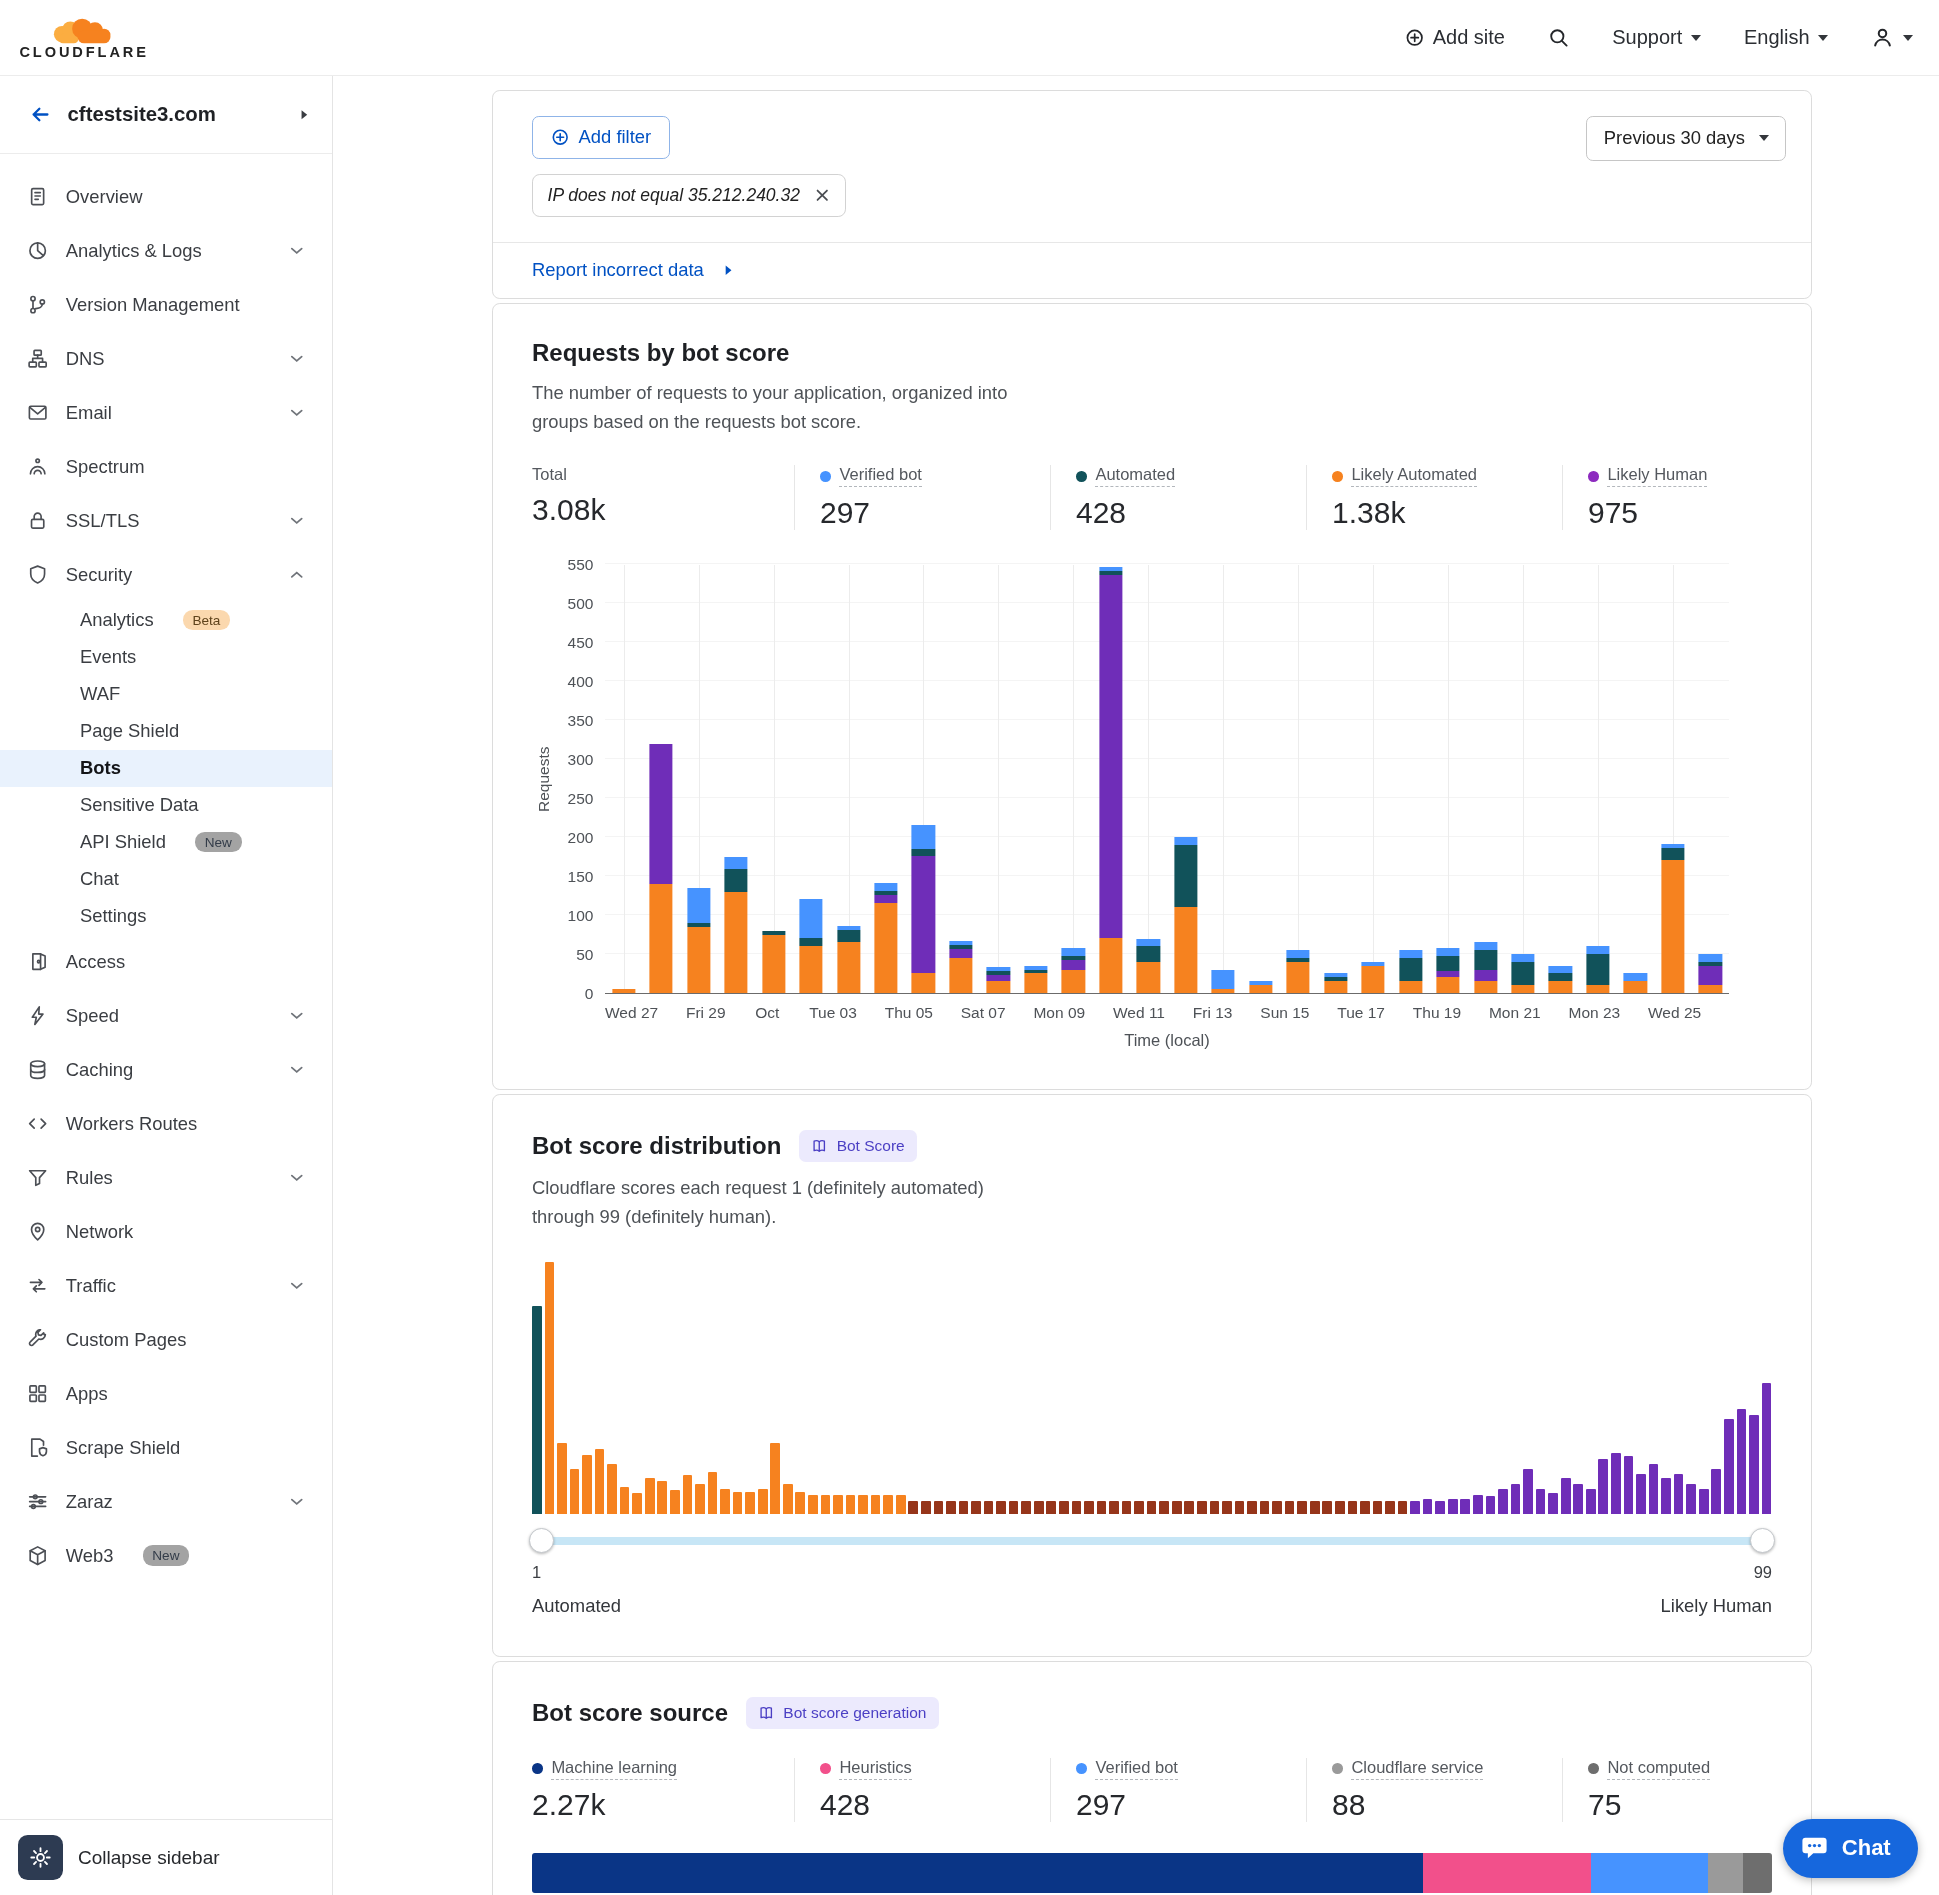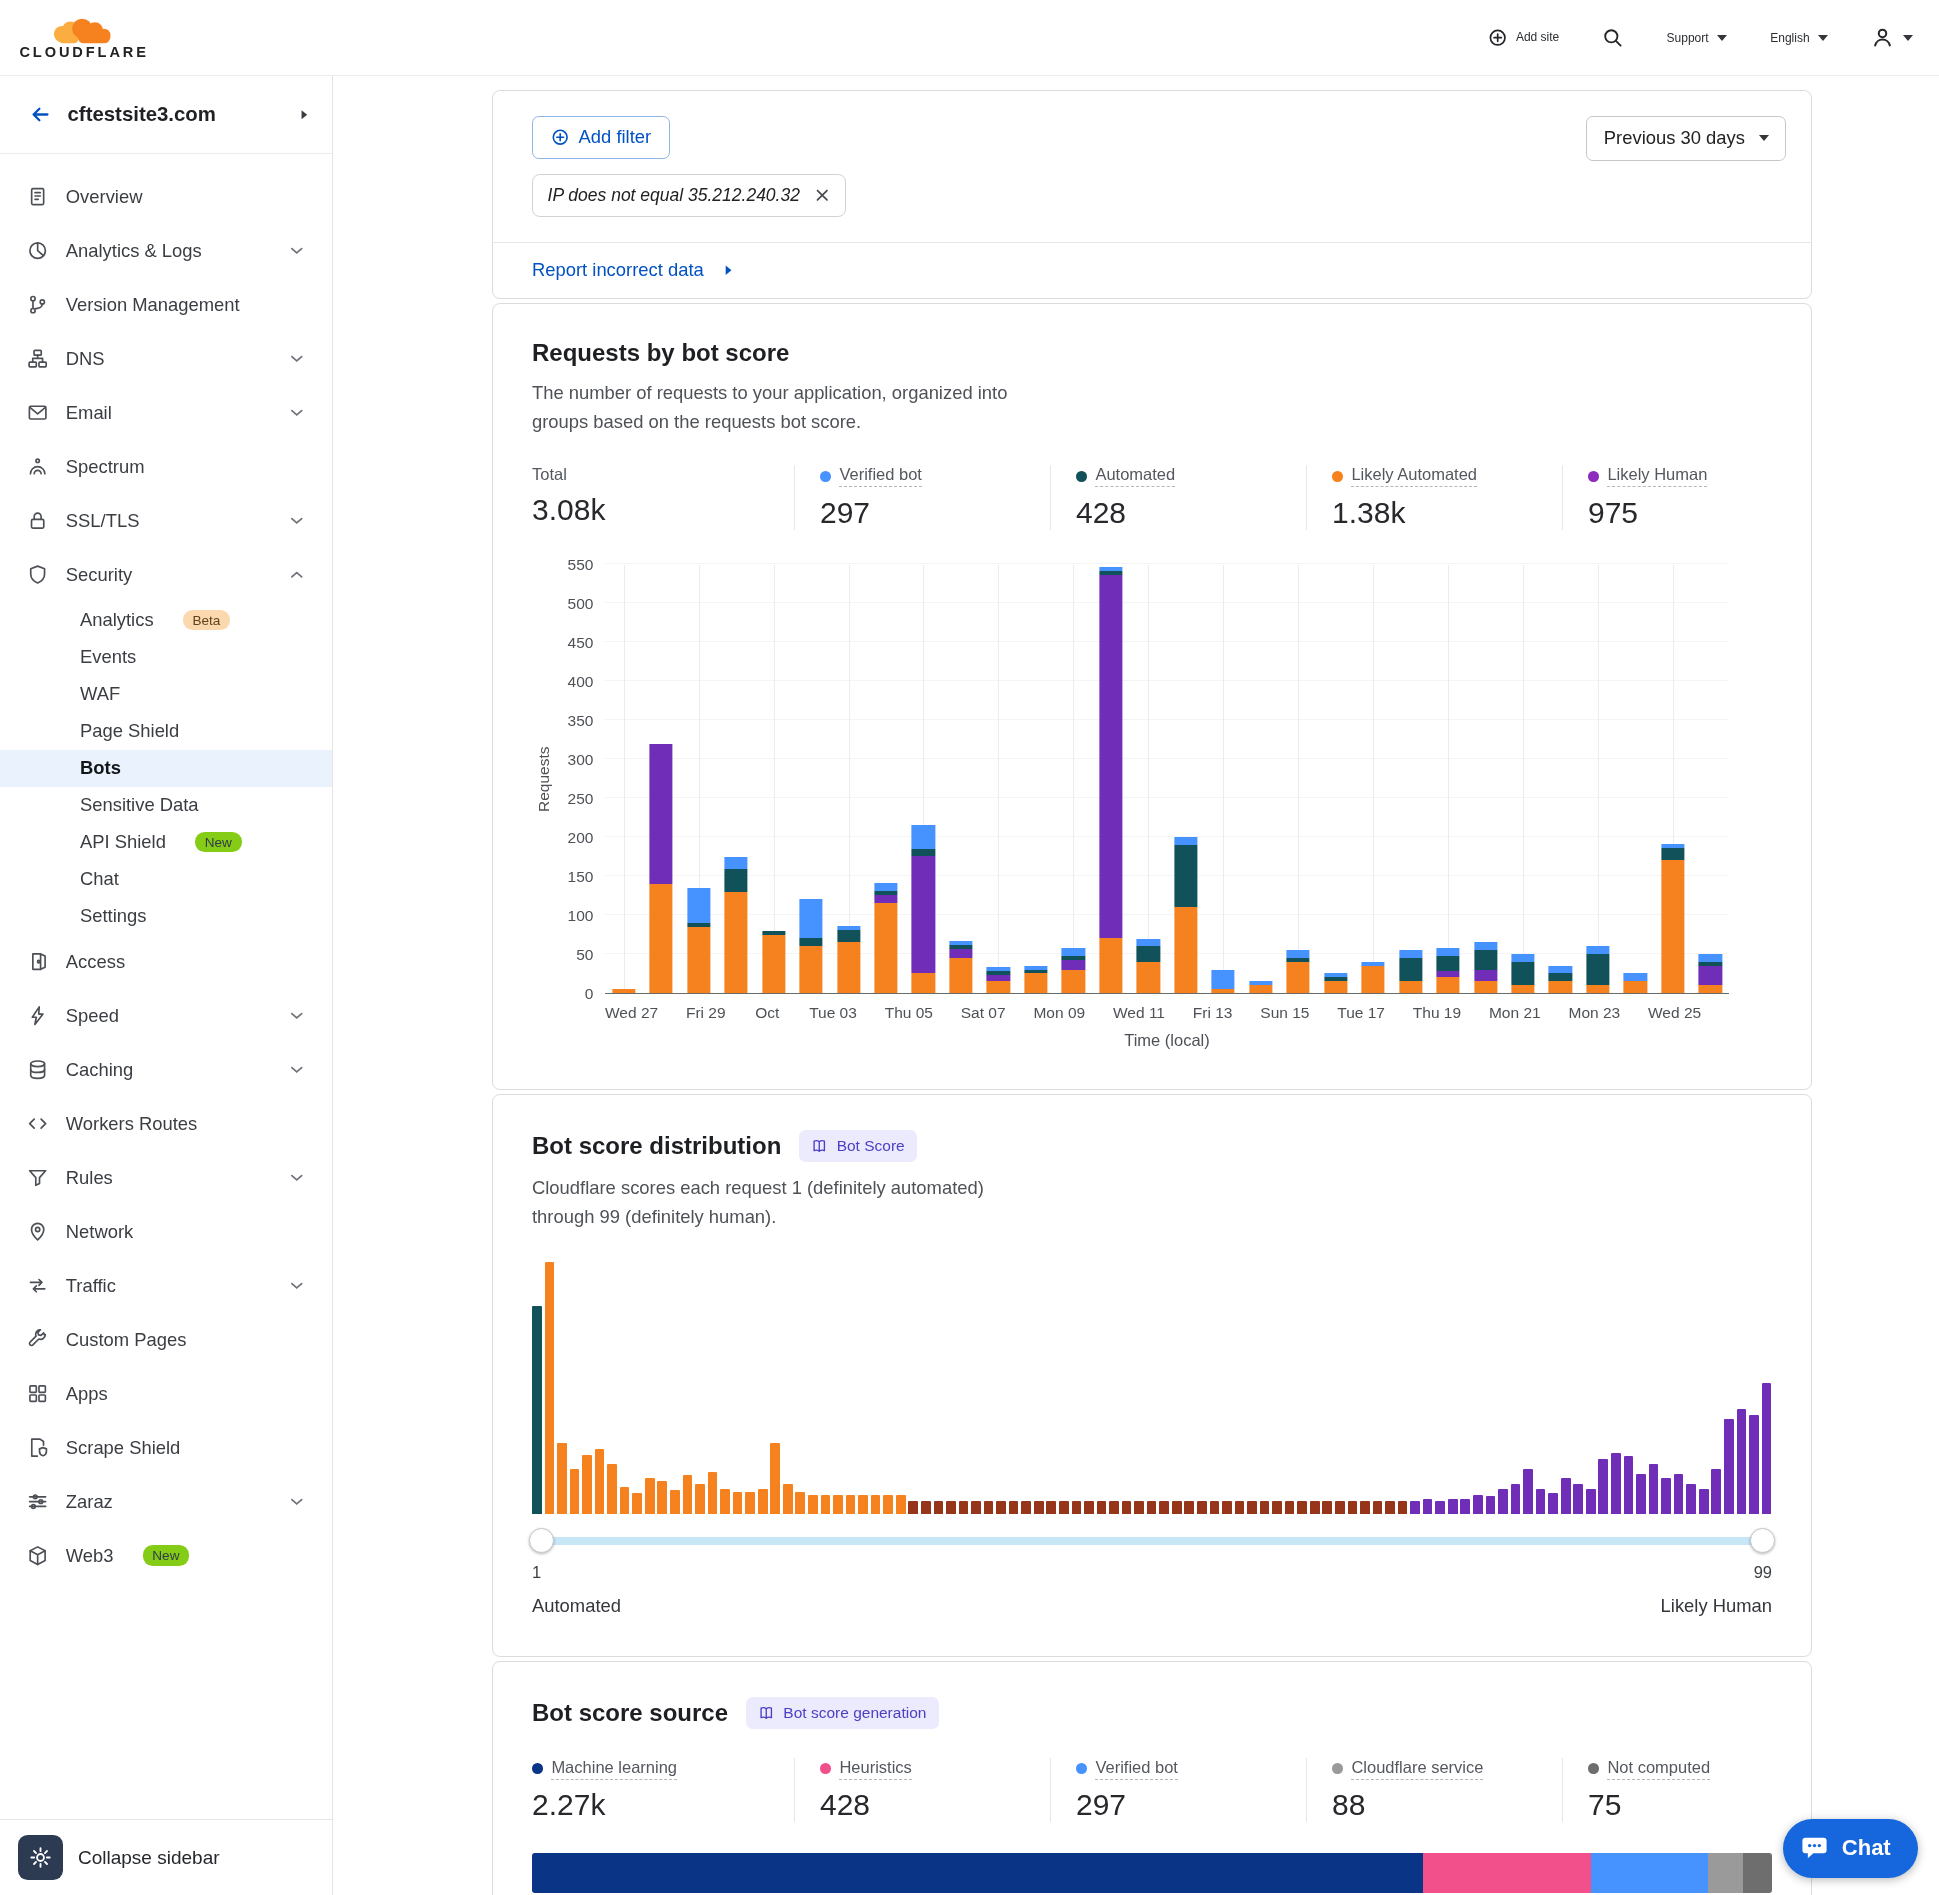--- a/index.html
+++ b/index.html
@@ -7,37 +7,37 @@
   body {
     font-family: "Liberation Sans", sans-serif;
     background: #fff; color: #26292e;
   }
   
   .header{height:76px;display:flex;align-items:center;justify-content:space-between;
     padding:0 27px 0 19.4px;border-bottom:1px solid #ececec;background:#fff;}
   .logo{display:flex;flex-direction:column;align-items:center;cursor:pointer;}
   .logo-text{font-size:14.6px;font-weight:700;letter-spacing:2.9px;color:#222;margin-top:-1.9px;}
   .header-right{display:flex;align-items:center;gap:43px;}
-  .hbtn{display:flex;align-items:center;gap:8.7px;font-size:12px;color:#2b2e33;cursor:pointer;white-space:nowrap;}
+  .hbtn{display:flex;align-items:center;gap:8.7px;font-size:20px;color:#2b2e33;cursor:pointer;white-space:nowrap;}
   .caret{width:0;height:0;border-left:5.8px solid transparent;border-right:5.8px solid transparent;border-top:6.8px solid #33363b;display:inline-block;}
   
   .app{display:flex;height:1819px;}
   .sidebar{width:333px;flex-shrink:0;border-right:1px solid #e4e4e4;background:#fff;position:relative;}
   .site-row{height:78px;display:flex;align-items:center;gap:15.5px;padding:0 21.3px 0 29px;border-bottom:1px solid #ececec;}
   .site-name{font-size:20.4px;font-weight:700;color:#1f2125;flex:1;}
   .back-icon,.site-chev{display:flex;cursor:pointer;}
   nav{padding:15.5px 0 0;}
   .nav-item{height:54px;display:flex;align-items:center;gap:17.5px;padding:0 27px;font-size:18.4px;color:#3a3d42;cursor:pointer;}
   .nav-item .nav-icon{width:21.3px;height:21.3px;color:#4c4f55;display:flex;flex-shrink:0;}
   .nav-item .chev{margin-left:auto;color:#70747a;display:flex;}
   .nav-item.sub{height:37px;padding-left:80px;}
   .nav-item.selected{background:#e9f2fd;font-weight:700;color:#141518;}
   .badge{border-radius:9.7px;font-size:13.6px;padding:2.9px 9.7px;margin-left:11.6px;font-weight:400;}
   .badge.beta{background:#fbd8ae;color:#5f431c;}
-  .badge.new{background:#84cc16;color:#333c49;}
+  .badge.new{background:#a3a3a3;color:#333c49;}
   .collapse-row{position:absolute;bottom:0;left:0;right:0;height:76px;border-top:1px solid #e6e6e6;
     display:flex;align-items:center;gap:15.5px;padding:0 17.5px;background:#fff;cursor:pointer;}
   .gear-btn{width:45px;height:45px;border-radius:9.7px;background:#2d3b52;border:none;display:flex;
     align-items:center;justify-content:center;cursor:pointer;color:#fff;}
   .collapse-label{font-size:19px;color:#26282c;}
   .main{flex:1;background:#fff;padding:13.6px 0 0 159px;overflow:hidden;}
   .content{width:1320px;}
   .card{background:#fff;border:1px solid #dcdcdc;border-radius:7.8px;margin-bottom:3.9px;}
   .card-pad{padding:35px 39px 39px;}
   

